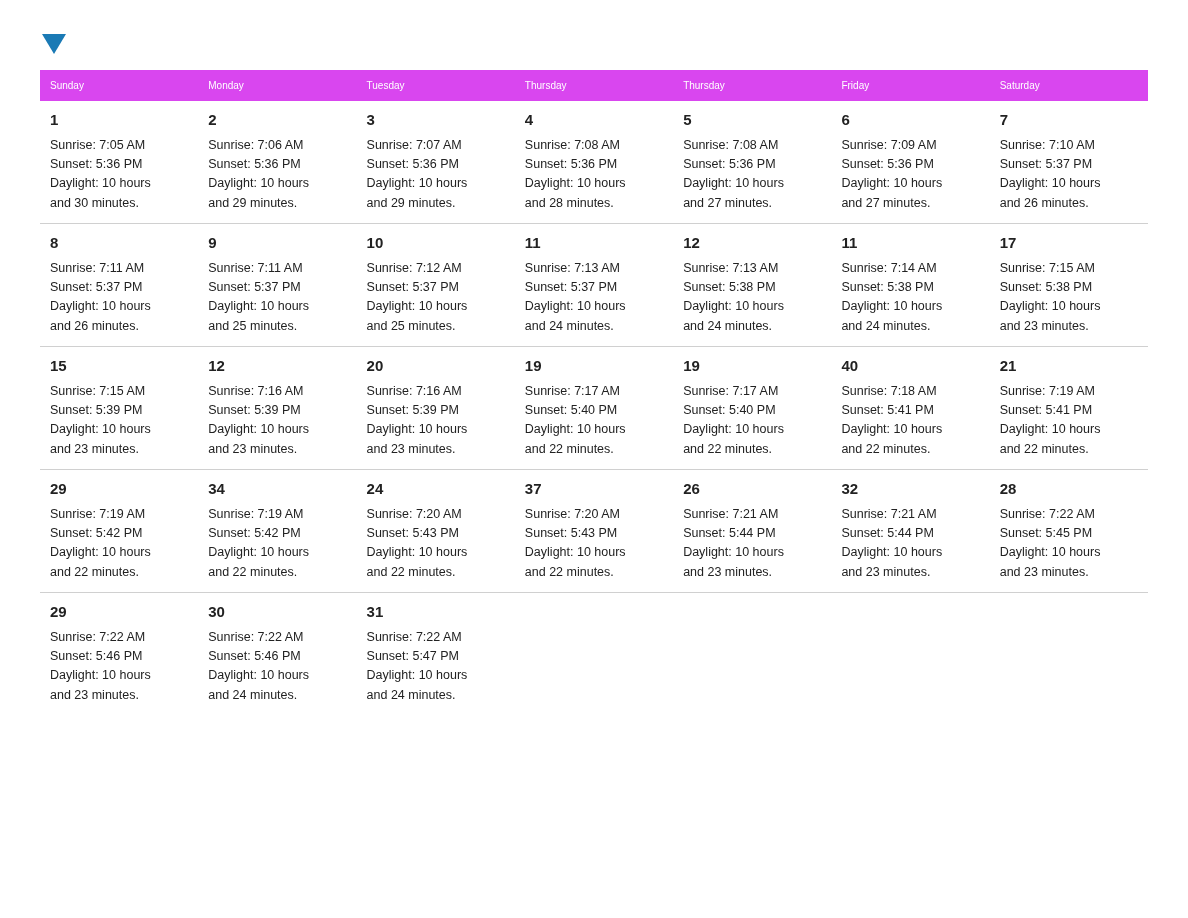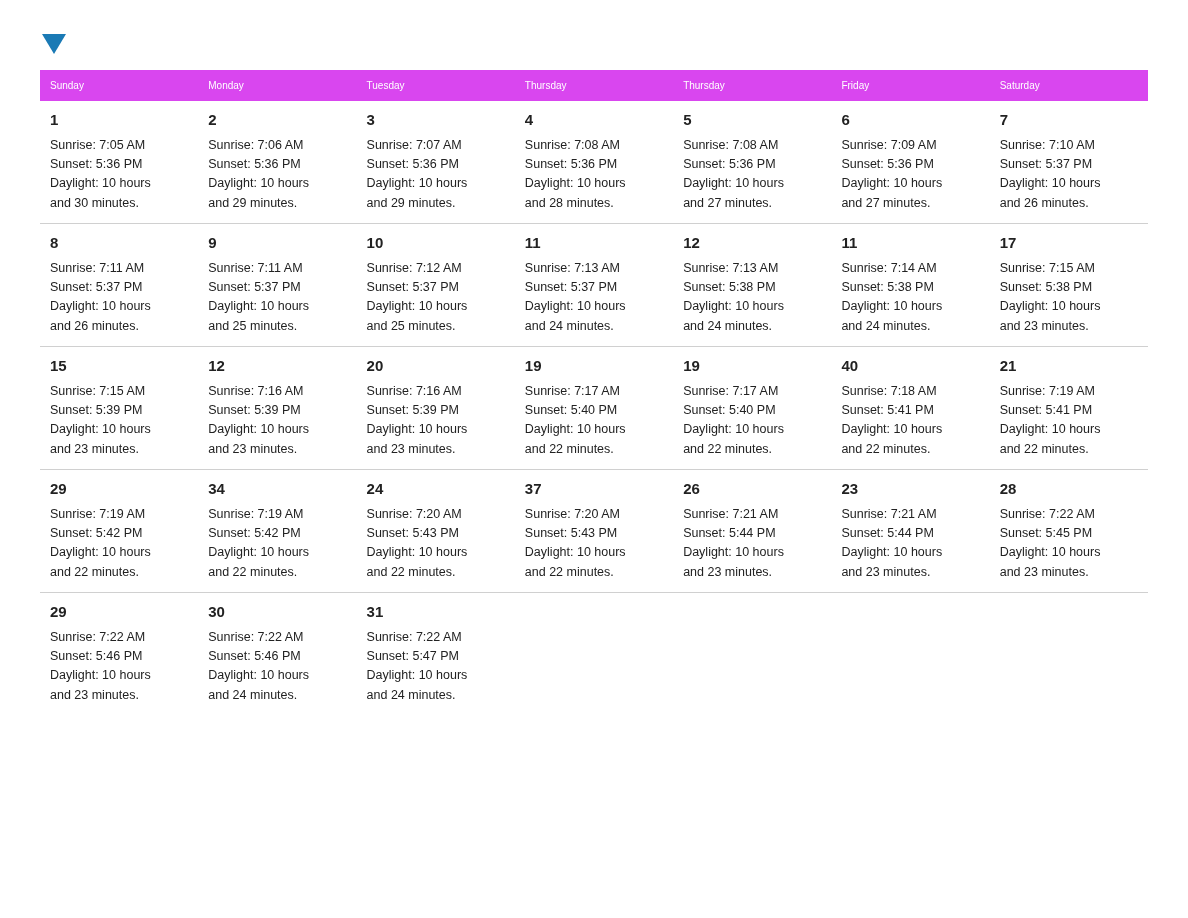--- a/index.html
+++ b/index.html
@@ -246,21 +246,21 @@
         </td>
         <td>
           <span class="day-number">37</span>
           <div class="day-info">Sunrise: 7:20 AM<br>Sunset: 5:43 PM<br>Daylight: 10 hours<br>and 22 minutes.</div>
         </td>
         <td>
           <span class="day-number">26</span>
           <div class="day-info">Sunrise: 7:21 AM<br>Sunset: 5:44 PM<br>Daylight: 10 hours<br>and 23 minutes.</div>
         </td>
         <td>
-          <span class="day-number">23</span>
+          <span class="day-number">32</span>
           <div class="day-info">Sunrise: 7:21 AM<br>Sunset: 5:44 PM<br>Daylight: 10 hours<br>and 23 minutes.</div>
         </td>
         <td>
           <span class="day-number">28</span>
           <div class="day-info">Sunrise: 7:22 AM<br>Sunset: 5:45 PM<br>Daylight: 10 hours<br>and 23 minutes.</div>
         </td>
       </tr>
       <tr>
         <td>
           <span class="day-number">29</span>

